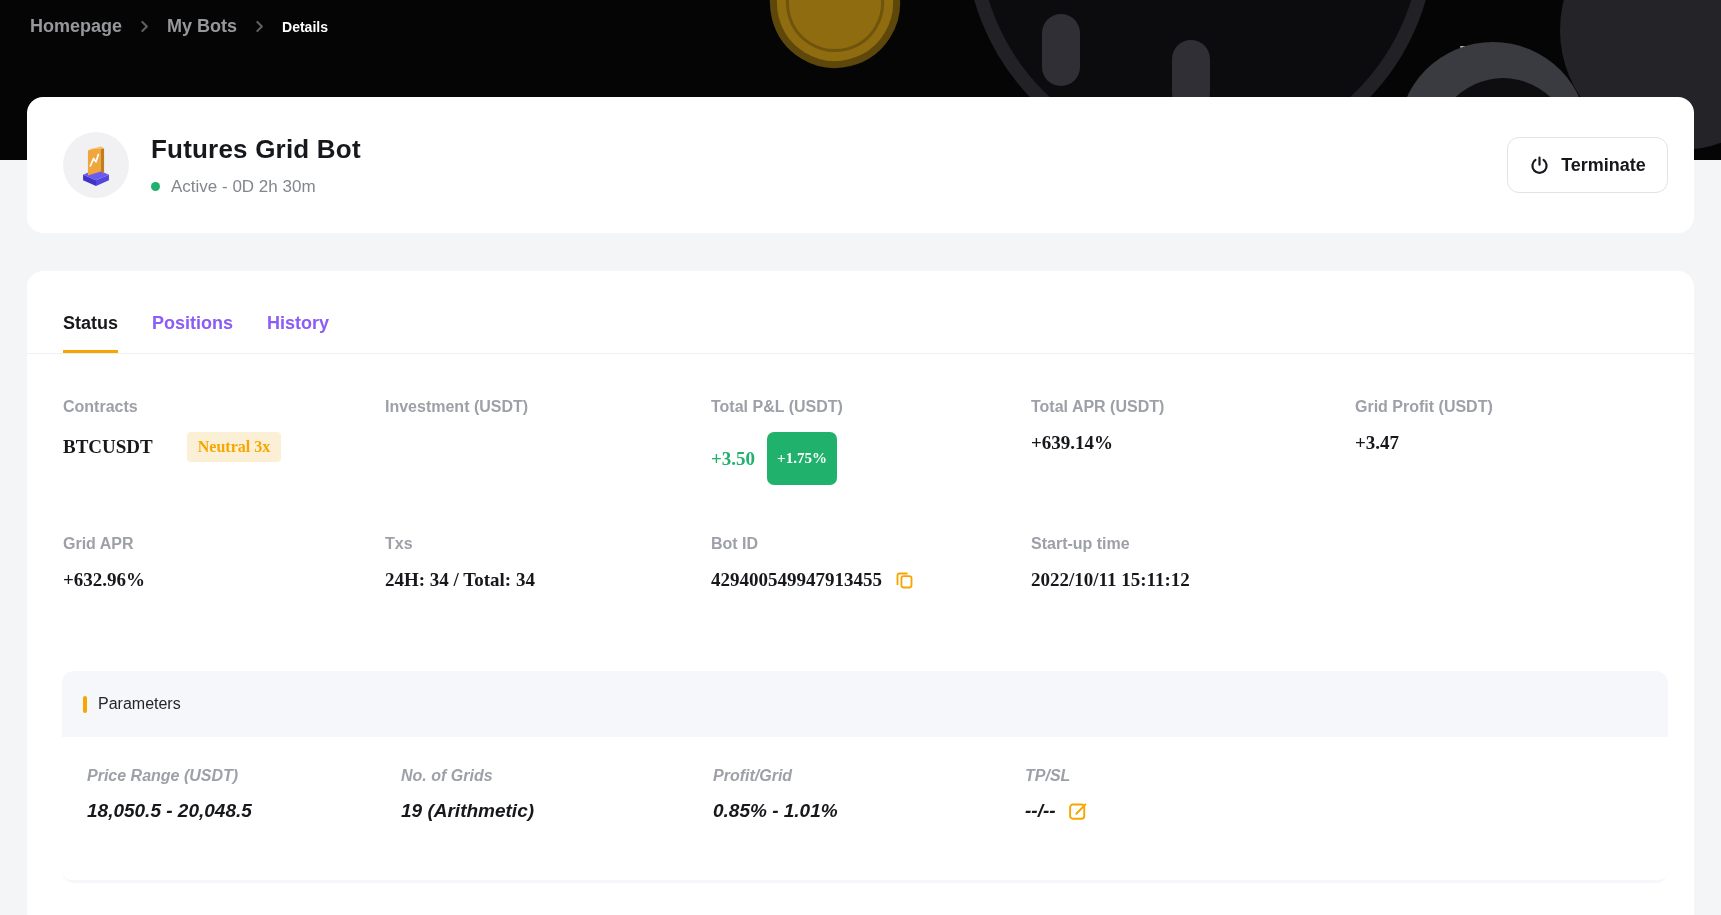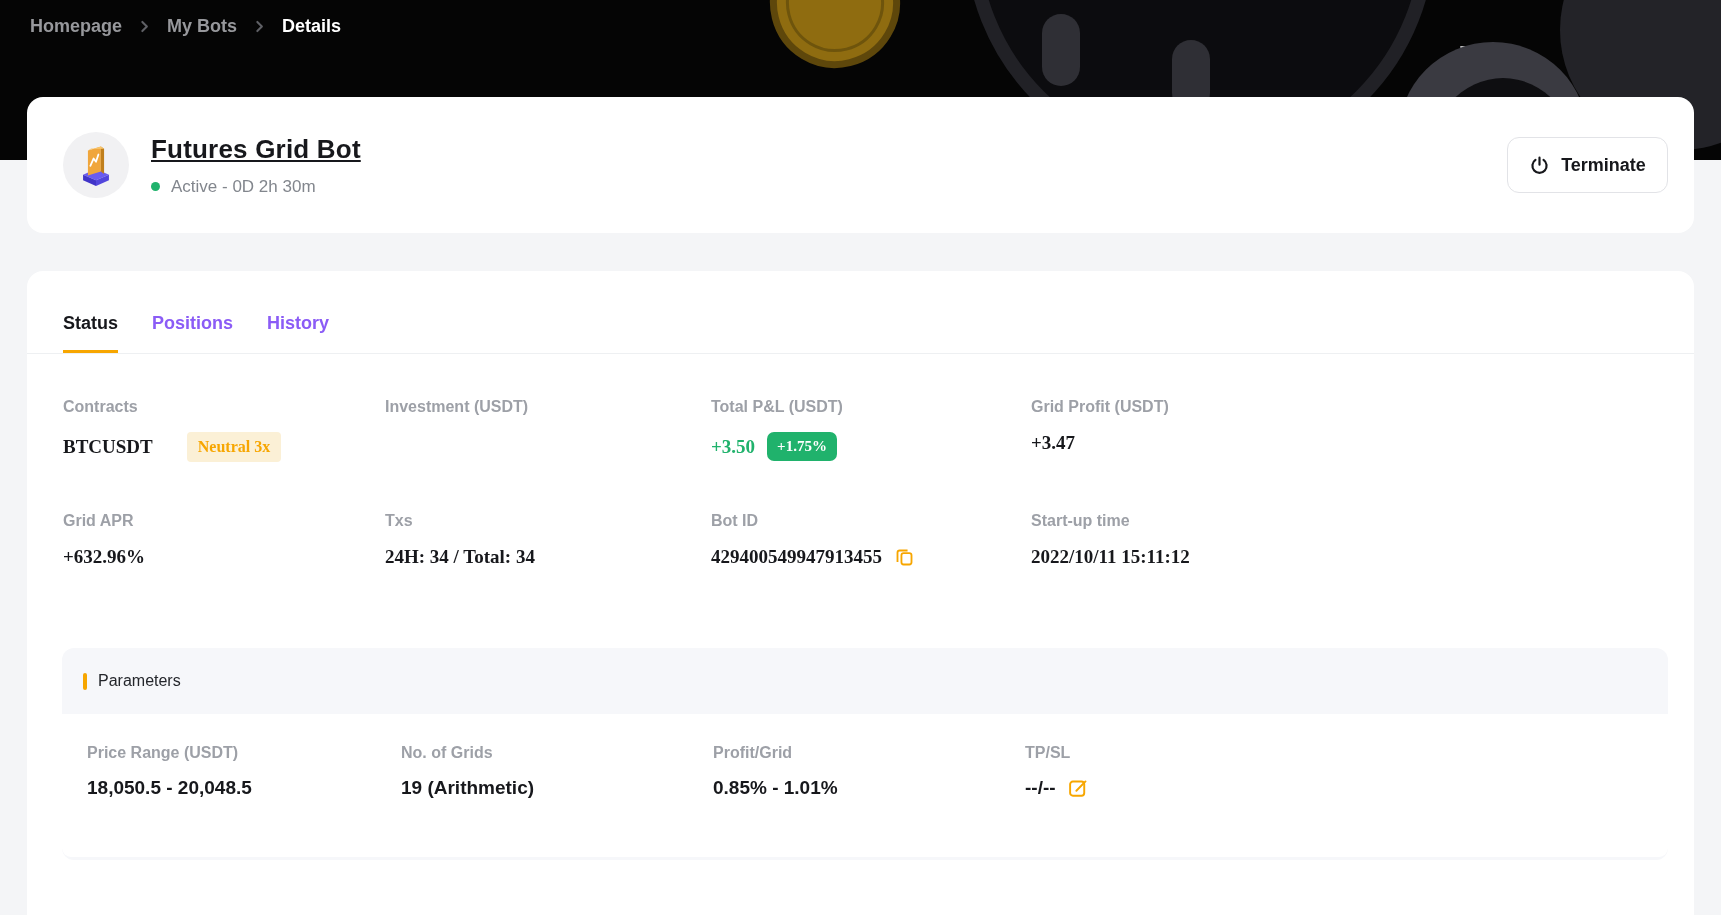--- a/index.html
+++ b/index.html
@@ -18,31 +18,31 @@
   .deco-eye1 { left:1042px; top:14px; width:38px; height:72px; }
   .deco-eye2 { left:1172px; top:40px; width:38px; height:72px; }
   .deco-hand { left:1398px; top:42px; width:190px; height:190px; background:#3a3a41; }
   .deco-hand-in { left:1428px; top:78px; width:150px; height:170px; background:#0e0e11; }
   .deco-arm { left:1560px; top:-90px; width:240px; height:240px; background:#232328; }
   .deco-arrow { left:1442px; top:46px; width:40px; height:40px; border-radius:50%;
     border:5px solid transparent; border-top-color:#dcdcde; transform:rotate(40deg); opacity:.85; }
 
   .breadcrumb { position:absolute; left:30px; top:16px; display:flex; align-items:center; gap:16px; z-index:3;justify-content:flex-end; }
   .bc-link { color:#97989c; font-size:18px; font-weight:700; cursor:pointer; }
-  .bc-current { color:#ffffff; font-size:18px; font-weight:700; }
+  .bc-current { color:#ffffff; font-size:14px; font-weight:700; }
   .bc-sep { display:flex; align-items:center; }
 
   
   .card { background:#fff; border-radius:16px; }
   .header-card { position:relative; z-index:2; margin:-63px 27px 0 27px; height:136px;
     display:flex; align-items:center; padding:0 26px 0 36px; }
   .avatar { width:66px; height:66px; border-radius:50%; background:#f1f1f3;
     display:flex; align-items:center; justify-content:center; flex:none; }
   .head-text { margin-left:22px; }
-  .bot-title { font-size:26px; font-weight:700; color:#17181c; letter-spacing:.2px;text-decoration:underline; }
+  .bot-title { font-size:26px; font-weight:700; color:#17181c; letter-spacing:.2px; }
   .status-row { display:flex; align-items:center; gap:11px; margin-top:12px; }
   .status-dot { width:9px; height:9px; border-radius:50%; background:#20b26c; }
   .status-text { font-size:17px; color:#82868d; }
   .terminate-btn { margin-left:auto; display:flex; align-items:center; justify-content:center; gap:11px;
     width:161px; height:56px; background:#fff; border:1px solid #e2e3e7; border-radius:12px;
     font-family:inherit; font-size:18px; font-weight:700; color:#17181c; cursor:pointer; }
 
   .main-card { margin:38px 27px 0 27px; height:660px; }
 
   
@@ -55,30 +55,30 @@
   .stats { padding:44px 36px 0 36px; }
   .stats-row { display:grid; grid-template-columns:322px 326px 320px 324px 1fr; margin-bottom:50px; }
   .stats-row.second { grid-template-columns:322px 326px 320px 1fr; margin-bottom:0; }
   .stat-label { font-size:16px; font-weight:600; color:#9da0a7; margin-bottom:16px; }
   .stat-value-row { display:flex; align-items:center; gap:12px;font-family:Liberation Serif, serif; }
   .stat-value { font-size:19px; font-weight:700; color:#17181c; white-space:nowrap; }
   .stat-value.green { color:#20b26c; }
   .badge-neutral { background:#fbf0d6; color:#f7a600; font-size:16px; font-weight:600;
     padding:6px 11px; border-radius:4px;margin-left:22px; }
   .badge-pnl { background:#20b26c; color:#fff; font-size:15px; font-weight:700;
-    padding:6px 10px; border-radius:7px; }
+    padding:18px 10px; border-radius:7px; }
   .icon-btn { background:none; border:none; padding:0; display:flex; align-items:center; cursor:pointer; }
 
   
   .params-panel { margin:80px 26px 0 35px; background:#f6f7fa; border-radius:12px; padding-bottom:3px; }
   .params-header { height:66px; display:flex; align-items:center; gap:11px; padding-left:21px; }
   .params-bar { width:4px; height:17px; background:#f7a600; border-radius:2px; }
   .params-title { font-size:16px; font-weight:500; color:#24262b; }
   .params-body { background:#fff; border-radius:0 0 9px 9px; padding:30px 0 58px 25px;
-    display:grid; grid-template-columns:314px 312px 312px 1fr; }
+    display:grid; grid-template-columns:314px 312px 312px 1fr;font-style:italic; }
   .param-label { font-size:16px; font-weight:600; color:#9da0a7; margin-bottom:15px; }
   .param-value-row { display:flex; align-items:center; gap:11px; }
   .param-value { font-size:19px; font-weight:700; color:#17181c; white-space:nowrap; }
 </style>
 </head>
 <body>
 
 <div>
 
   <div class="top-band">
@@ -163,20 +163,26 @@
         </div>
 
         <div class="stat">
           <div class="stat-label">Total P&amp;L (USDT)</div>
           <div class="stat-value-row">
             <span class="stat-value green">+3.50</span>
             <span class="badge-pnl">+1.75%</span>
           </div>
         </div>
 
+        <div class="stat">
+          <div class="stat-label">Total APR (USDT)</div>
+          <div class="stat-value-row">
+            <span class="stat-value">+639.14%</span>
+          </div>
+        </div>
 
         <div class="stat">
           <div class="stat-label">Grid Profit (USDT)</div>
           <div class="stat-value-row">
             <span class="stat-value">+3.47</span>
           </div>
         </div>
       </div>
 
       <div class="stats-row second">

